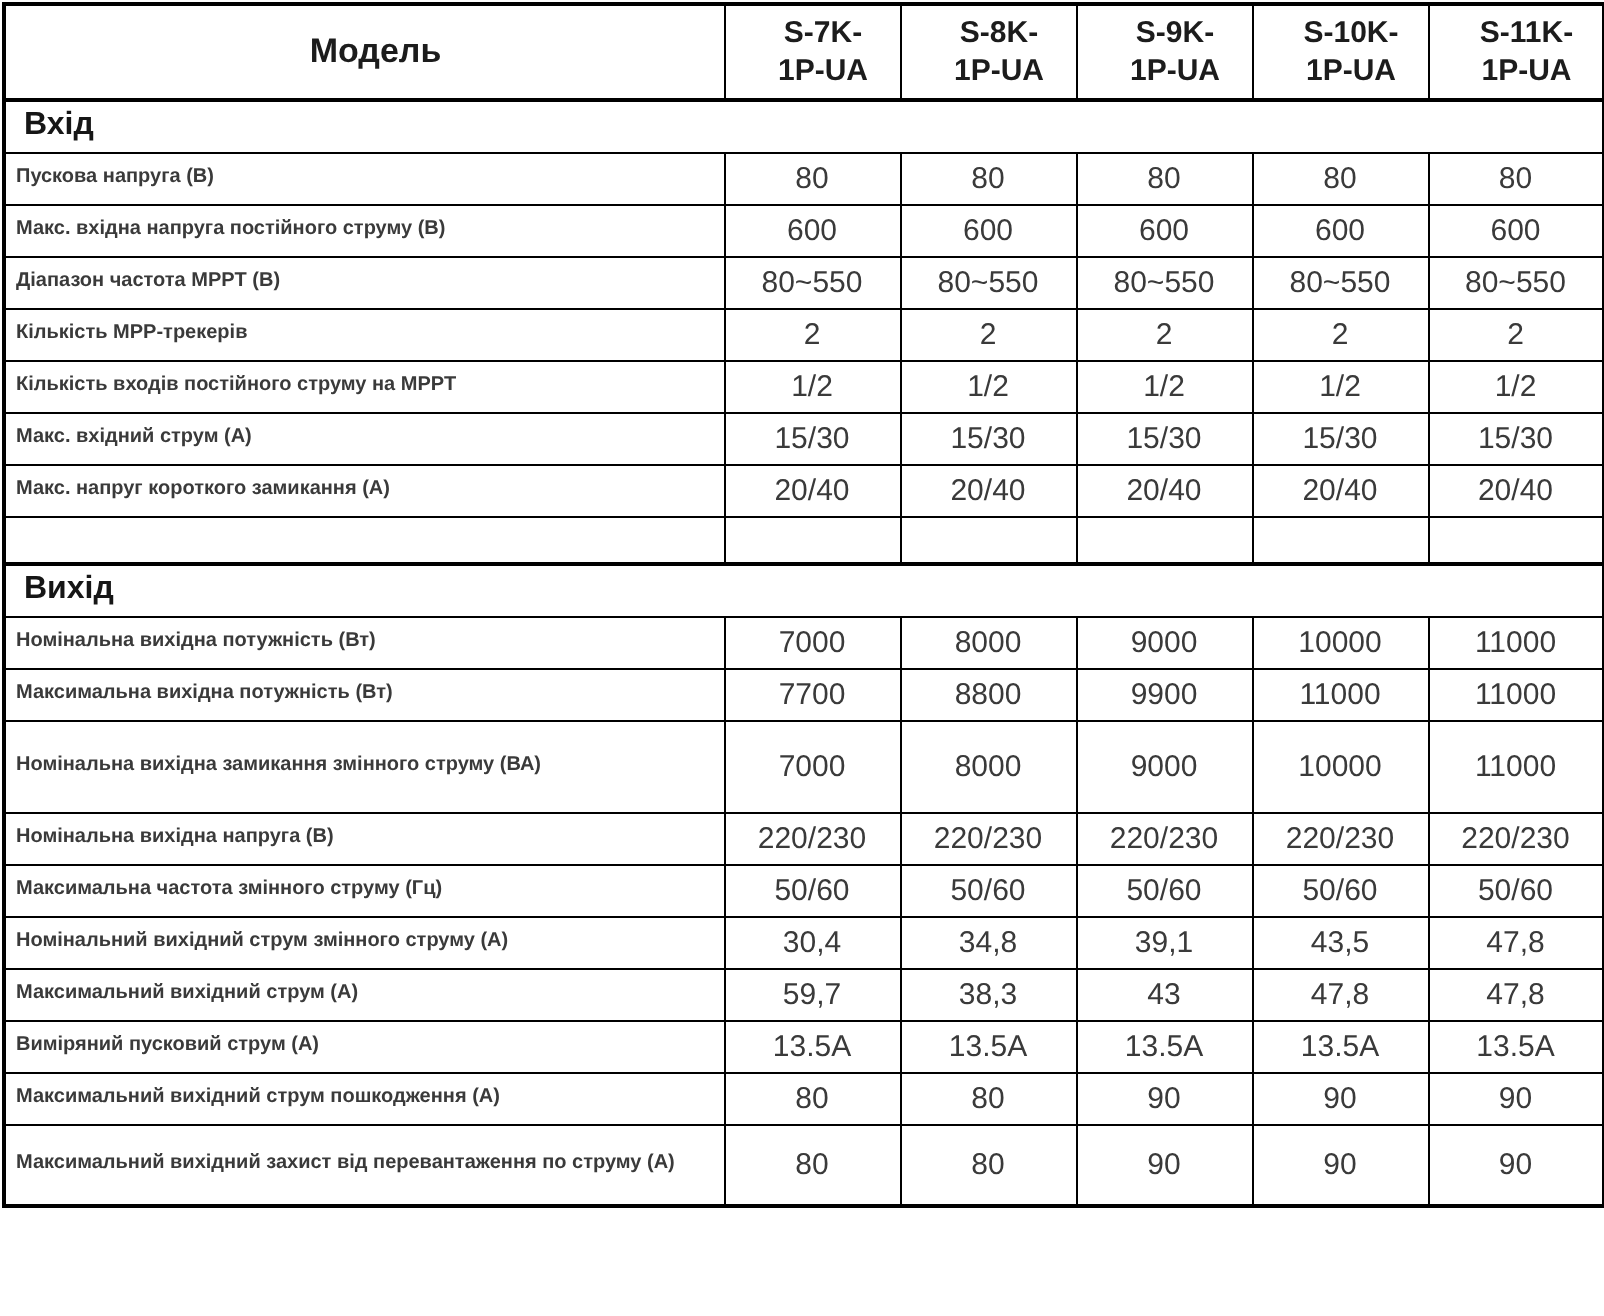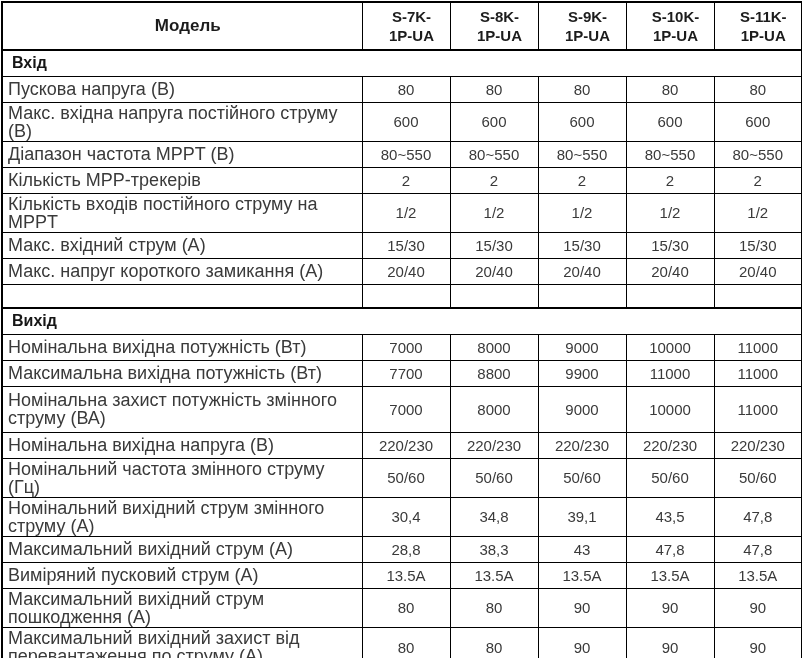--- a/index.html
+++ b/index.html
@@ -54,24 +54,25 @@
     padding-left: 9px;
   }
   tr.section-row { height: 26px; }
   tr.section-out td { border-top: 2px solid #000000; }
   
   tr.data-row { height: 26px; }
   tr.data-row.tall { height: 46px; }
   tr.data-row.tall2 { height: 41px; }
   tr.spacer-row { height: 24px; }
   td.label {
-    font-size: 18px;
+    font-size: 10px;
     color: #3a3a3a;
     text-align: left;
     line-height: 18px;
+    font-weight: bold;
   }
   td.value {
     font-size: 15px;
     color: #3a3a3a;
     text-align: center;
   }
 </style>
 </head>
 <body>
 
@@ -184,54 +185,54 @@
       </tr>
       <tr class="data-row">
         <td class="label">Максимальна вихідна потужність (Вт)</td>
         <td class="value">7700</td>
         <td class="value">8800</td>
         <td class="value">9900</td>
         <td class="value">11000</td>
         <td class="value">11000</td>
       </tr>
       <tr class="data-row tall">
-        <td class="label">Номінальна захист потужність змінного струму (ВА)</td>
+        <td class="label">Номінальна вихідна замикання змінного струму (ВА)</td>
         <td class="value">7000</td>
         <td class="value">8000</td>
         <td class="value">9000</td>
         <td class="value">10000</td>
         <td class="value">11000</td>
       </tr>
       <tr class="data-row">
         <td class="label">Номінальна вихідна напруга (В)</td>
         <td class="value">220/230</td>
         <td class="value">220/230</td>
         <td class="value">220/230</td>
         <td class="value">220/230</td>
         <td class="value">220/230</td>
       </tr>
       <tr class="data-row">
-        <td class="label">Номінальний частота змінного струму (Гц)</td>
+        <td class="label">Максимальна частота змінного струму (Гц)</td>
         <td class="value">50/60</td>
         <td class="value">50/60</td>
         <td class="value">50/60</td>
         <td class="value">50/60</td>
         <td class="value">50/60</td>
       </tr>
       <tr class="data-row">
         <td class="label">Номінальний вихідний струм змінного струму (А)</td>
         <td class="value">30,4</td>
         <td class="value">34,8</td>
         <td class="value">39,1</td>
         <td class="value">43,5</td>
         <td class="value">47,8</td>
       </tr>
       <tr class="data-row">
         <td class="label">Максимальний вихідний струм (А)</td>
-        <td class="value">28,8</td>
+        <td class="value">59,7</td>
         <td class="value">38,3</td>
         <td class="value">43</td>
         <td class="value">47,8</td>
         <td class="value">47,8</td>
       </tr>
       <tr class="data-row">
         <td class="label">Виміряний пусковий струм (А)</td>
         <td class="value">13.5A</td>
         <td class="value">13.5A</td>
         <td class="value">13.5A</td>

